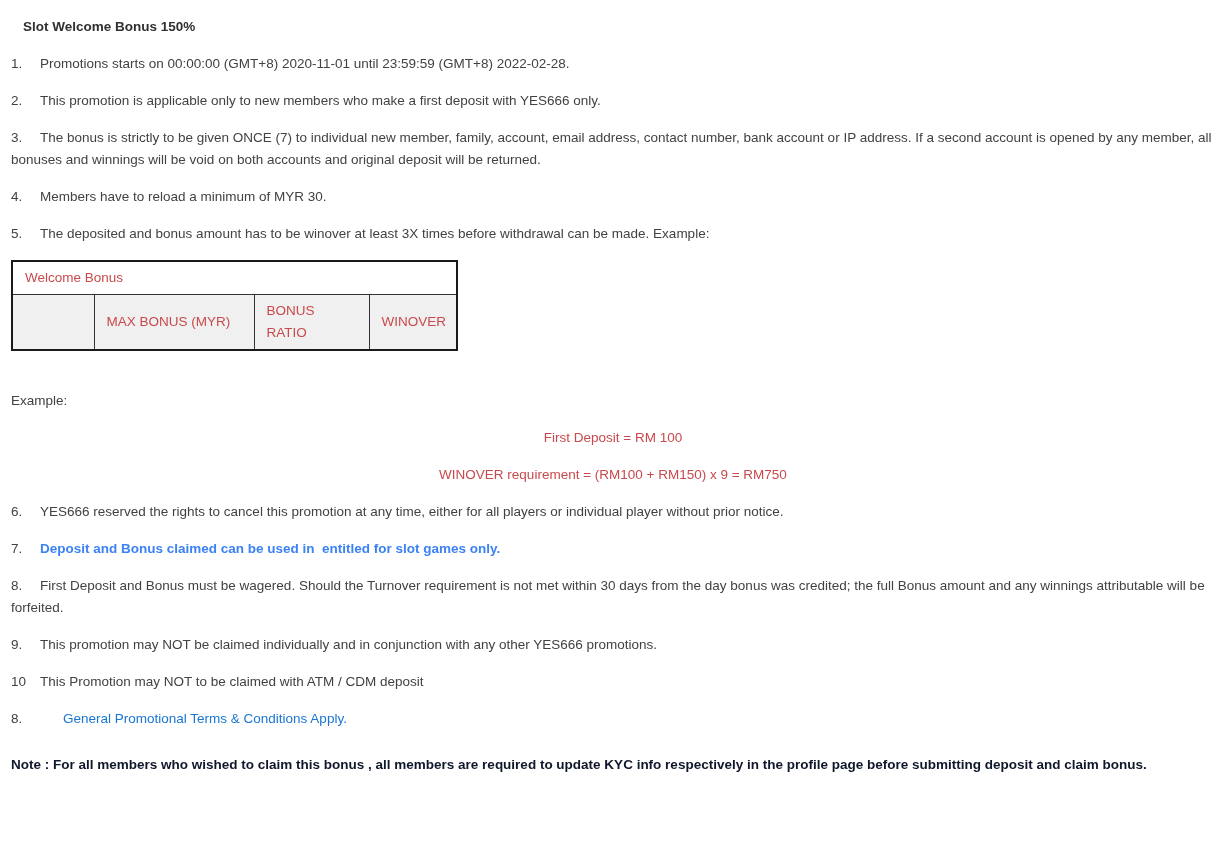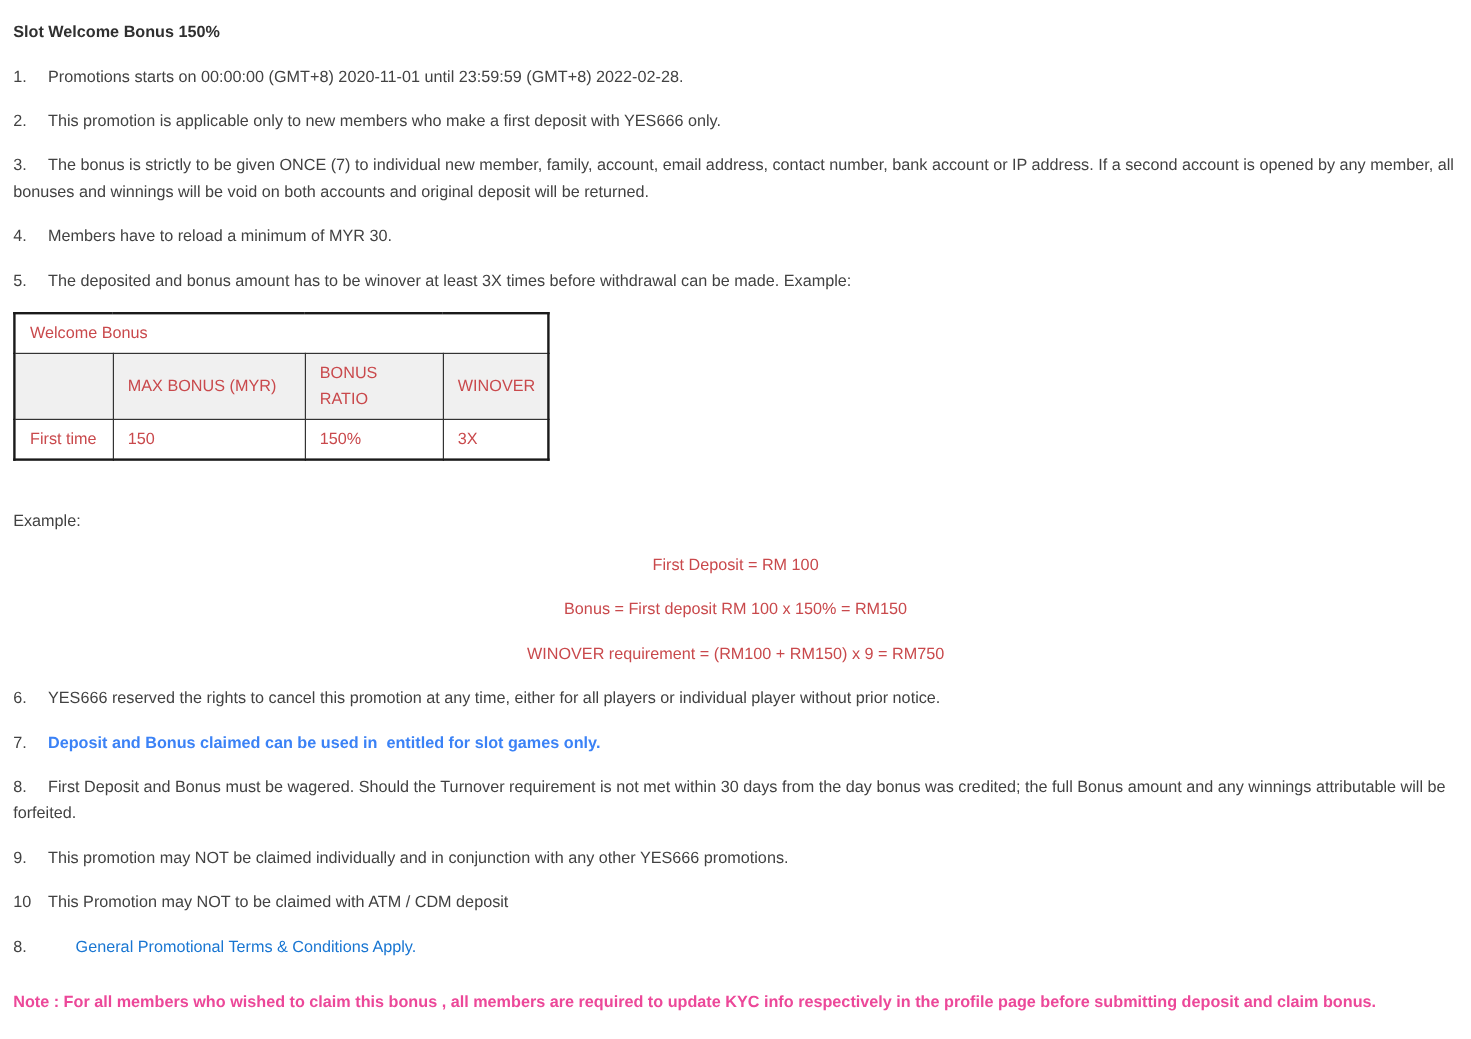--- a/index.html
+++ b/index.html
@@ -13,21 +13,21 @@
   .doc {
     width: 1226px;
     min-height: 866px;
     padding: 16px 11px 30px 11px;
   }
   .page-title {
     font-size: 13.5px;
     font-weight: bold;
     color: #303030;
     line-height: 22px;
-    margin: 0 0 15px 0;
+    margin: 0 0 15px 12px;
   }
   p.li, p.para {
     margin: 0 0 15px 0;
     line-height: 22px;
   }
   .num {
     display: inline-block;
     width: 29px;
     vertical-align: top;
     white-space: pre;
@@ -58,21 +58,21 @@
     color: #c9494c;
     overflow: hidden;
     margin-top: 44px;
   }
   table.bonus .caption-cell { background: #ffffff; }
   table.bonus .head-row th { background: #f0f0f0; }
   .note {
     margin: 24px 0 0 0;
     line-height: 22px;
     font-weight: bold;
-    color: #ec4899;
+    color: #0f172a;
     white-space: pre-wrap;
   }
 </style>
 </head>
 <body>
 
 <div class="doc">
 
   <h1 class="page-title">Slot Welcome Bonus 150%</h1>
 
@@ -96,32 +96,25 @@
     <tbody>
       <tr>
         <td class="caption-cell" colspan="4">Welcome Bonus</td>
       </tr>
       <tr class="head-row">
         <th></th>
         <th>MAX BONUS (MYR)</th>
         <th>BONUS RATIO</th>
         <th>WINOVER</th>
       </tr>
-      <tr>
-        <td>First time</td>
-        <td>150</td>
-        <td>150%</td>
-        <td>3X</td>
-      </tr>
     </tbody>
   </table>
 
   <p class="para">Example:</p>
   <p class="para red-line">First Deposit = RM 100</p>
-  <p class="para red-line">Bonus = First deposit RM 100 x 150% = RM150</p>
   <p class="para red-line">WINOVER requirement = (RM100 + RM150) x 9 = RM750</p>
 
   <p class="li"><span class="num">6.</span><span class="txt">YES666 reserved the rights to cancel this promotion at any time, either for all players or individual player without prior notice.</span></p>
 
   <p class="li"><span class="num">7.</span><span class="txt bold-item">Deposit and Bonus claimed can be used in  entitled for slot games only.</span></p>
 
   <p class="li"><span class="num">8.</span><span class="txt">First Deposit and Bonus must be wagered. Should the Turnover requirement is not met within 30 days from the day bonus was credited; the full Bonus amount and any winnings attributable will be forfeited.</span></p>
 
   <p class="li"><span class="num">9.</span><span class="txt">This promotion may NOT be claimed individually and in conjunction with any other YES666 promotions.</span></p>
 

